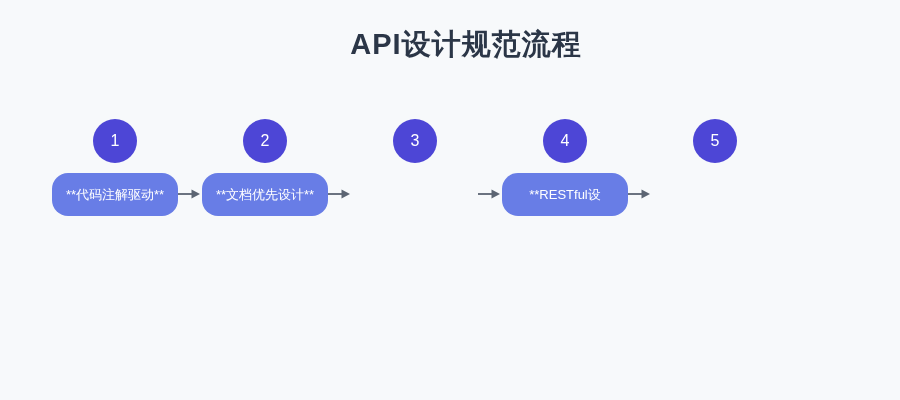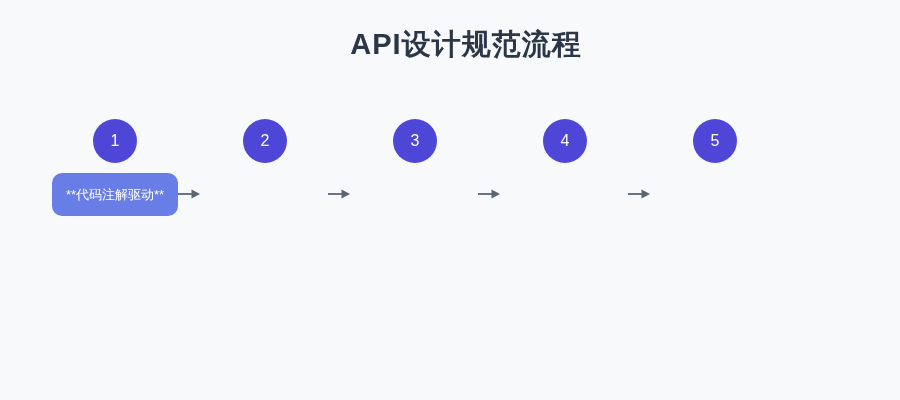--- a/index.html
+++ b/index.html
@@ -42,21 +42,21 @@
     background: #4d46d6;
     color: #ffffff;
     display: flex;
     align-items: center;
     justify-content: center;
     font-size: 16px;
   }
   .node {
     margin-top: 10px;
     height: 43px;
-    border-radius: 10px;
+    border-radius: 16px;
     background: #687de6;
     color: #ffffff;
     display: flex;
     align-items: center;
     justify-content: center;
     font-size: 13px;
     text-align: center;
     white-space: nowrap;
     overflow: hidden;
   }
@@ -87,40 +87,46 @@
     </div>
 
     <div class="step">
       <svg class="arrow" viewBox="0 0 24 12" xmlns="http://www.w3.org/2000/svg">
         <path d="M0 6 H15" stroke="#5b6472" stroke-width="1.8" fill="none"></path>
         <path d="M13.5 1.5 L22 6 L13.5 10.5 Z" fill="#5b6472"></path>
       </svg>
       <div class="circle">
         <span>2</span>
       </div>
+      <div class="node">
+        <span>**文档优先设计**</span>
+      </div>
     </div>
 
     <div class="step">
       <svg class="arrow" viewBox="0 0 24 12" xmlns="http://www.w3.org/2000/svg">
         <path d="M0 6 H15" stroke="#5b6472" stroke-width="1.8" fill="none"></path>
         <path d="M13.5 1.5 L22 6 L13.5 10.5 Z" fill="#5b6472"></path>
       </svg>
       <div class="circle">
         <span>3</span>
       </div>
     </div>
 
     <div class="step">
       <svg class="arrow" viewBox="0 0 24 12" xmlns="http://www.w3.org/2000/svg">
         <path d="M0 6 H15" stroke="#5b6472" stroke-width="1.8" fill="none"></path>
         <path d="M13.5 1.5 L22 6 L13.5 10.5 Z" fill="#5b6472"></path>
       </svg>
       <div class="circle">
         <span>4</span>
       </div>
+      <div class="node">
+        <span>**RESTful设</span>
+      </div>
     </div>
 
     <div class="step">
       <svg class="arrow" viewBox="0 0 24 12" xmlns="http://www.w3.org/2000/svg">
         <path d="M0 6 H15" stroke="#5b6472" stroke-width="1.8" fill="none"></path>
         <path d="M13.5 1.5 L22 6 L13.5 10.5 Z" fill="#5b6472"></path>
       </svg>
       <div class="circle">
         <span>5</span>
       </div>

